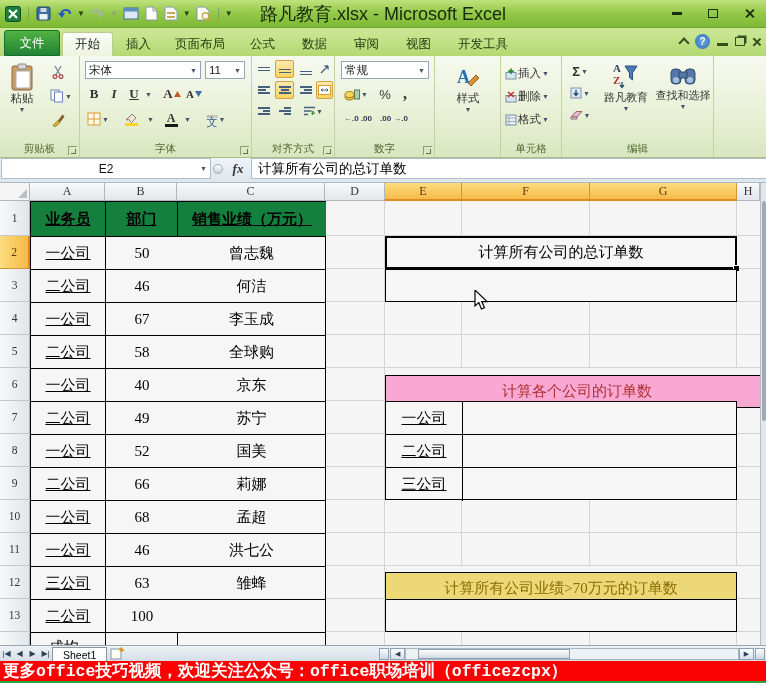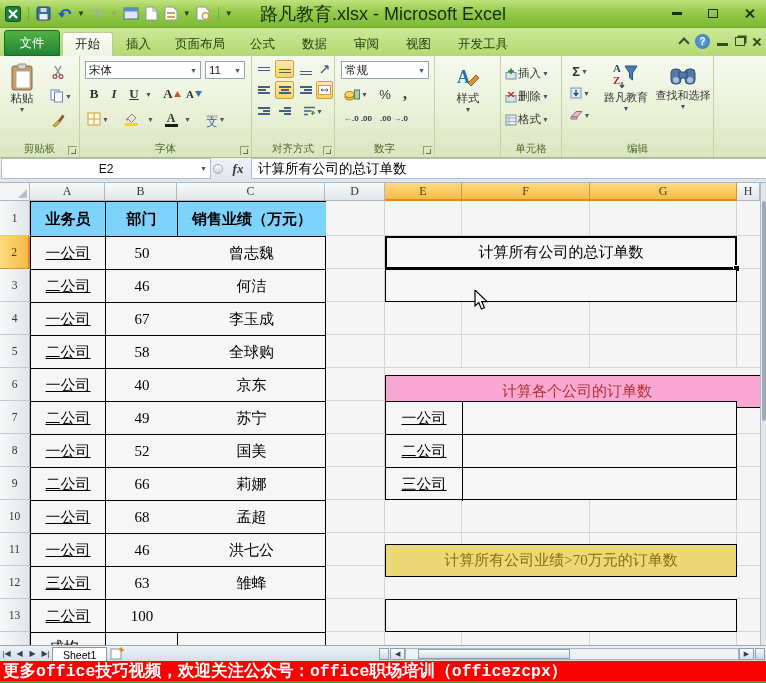--- a/index.html
+++ b/index.html
@@ -62,21 +62,21 @@
   #sheet{left:0;top:183px;width:766px;height:462px;background:#f5f5f5;overflow:hidden}
   .ch{position:absolute;top:0;height:18px;background:linear-gradient(#f8f9f9,#e2e6ea);border-right:1px solid #aeb7c0;border-bottom:1px solid #aeb7c0;display:flex;align-items:center;justify-content:center;font-size:12px;color:#333;font-family:"Liberation Serif",serif}
   .ch.sel{background:linear-gradient(#fcdd80,#f6ba48);border-right-color:#cf9733;border-bottom:2px solid #df8b1c;color:#5f3800}
   .chcorner{position:absolute;left:0;top:0;width:30px;height:18px;background:linear-gradient(#f2f3f4,#dcе1e5);border-right:1px solid #aeb7c0;border-bottom:1px solid #aeb7c0}
   .chcorner::after{content:"";position:absolute;right:2px;bottom:2px;border-left:9px solid transparent;border-bottom:9px solid #b8bfc7}
   .rh{position:absolute;left:0;width:30px;background:linear-gradient(90deg,#f7f8f8,#e2e6e9);border-right:1px solid #aeb7c0;border-bottom:1px solid #c3c9cf;display:flex;align-items:center;justify-content:center;font-size:11.5px;color:#333;font-family:"Liberation Serif",serif}
   .rh.sel{background:linear-gradient(90deg,#fcdd80,#f6ba48);border-right:2px solid #df8b1c;border-bottom-color:#cf9733;color:#5f3800}
   #tableA{position:absolute;left:30px;top:18px;width:296px;height:432px;display:grid;grid-template-columns:75px 72px 148px;grid-template-rows:35px repeat(12,33px);border:1px solid #000;background:#f6f6f6}
   .tc{border-right:1px solid #000;border-bottom:1px solid #000;display:flex;align-items:center;justify-content:center;font-size:15px;color:#000;font-family:"Liberation Serif",serif;overflow:hidden}
   .tc.last{border-right:none}
-  .th{background:#7dd3fc;font-weight:bold;}
+  .th{background:#15803d;font-weight:bold;text-decoration:underline}
   .uline{text-decoration:underline}
   .box{position:absolute;background:#f6f6f6;border:1px solid #000;display:flex;align-items:center;justify-content:center;font-size:15px;color:#000;font-family:"Liberation Serif",serif}
   #selbox{position:absolute;left:385px;top:53px;width:352px;height:33px;background:#f6f6f6;border:2px solid #000;display:flex;align-items:center;justify-content:center;font-size:15px;color:#000;font-family:"Liberation Serif",serif}
   #fillhandle{position:absolute;left:733px;top:82px;width:6px;height:6px;background:#000;border-left:1px solid #fff;border-top:1px solid #fff}
   #tableE{position:absolute;left:385px;top:218px;width:352px;height:99px;display:grid;grid-template-columns:77px 274px;grid-template-rows:repeat(3,33px);border:1px solid #000;background:#f6f6f6}
   .strip{position:absolute}
   #vscroll{position:absolute;left:760px;top:0;width:6px;height:462px;background:#e2e7ec;border-left:1px solid #b4bdc6}
   #vthumb{position:absolute;left:1px;top:18px;width:4px;height:220px;background:#9fabba;border-radius:2px}
   #cursor{position:absolute;left:474px;top:290px;z-index:40}
   
@@ -590,21 +590,21 @@
 
   <div id="tableE">
     <div class="tc uline">一公司</div>
     <div class="tc last"></div>
     <div class="tc uline">二公司</div>
     <div class="tc last"></div>
     <div class="tc uline" style="border-bottom:none">三公司</div>
     <div class="tc last" style="border-bottom:none"></div>
   </div>
 
-  <div class="box" style="left:385px;top:361px;width:352px;height:33px;background:#edd878;color:#8a6d00">计算所有公司业绩&gt;70万元的订单数</div>
+  <div class="box" style="left:385px;top:389px;width:352px;height:33px;background:#edd878;color:#8a6d00">计算所有公司业绩&gt;70万元的订单数</div>
 
   <div class="box" style="left:385px;top:416px;width:352px;height:33px"></div>
 
   <div id="vscroll">
       <div id="vthumb"></div>
     </div>
 </div>
 
 <div id="cursor">
   <svg width="16" height="22" viewBox="0 0 16 22">

